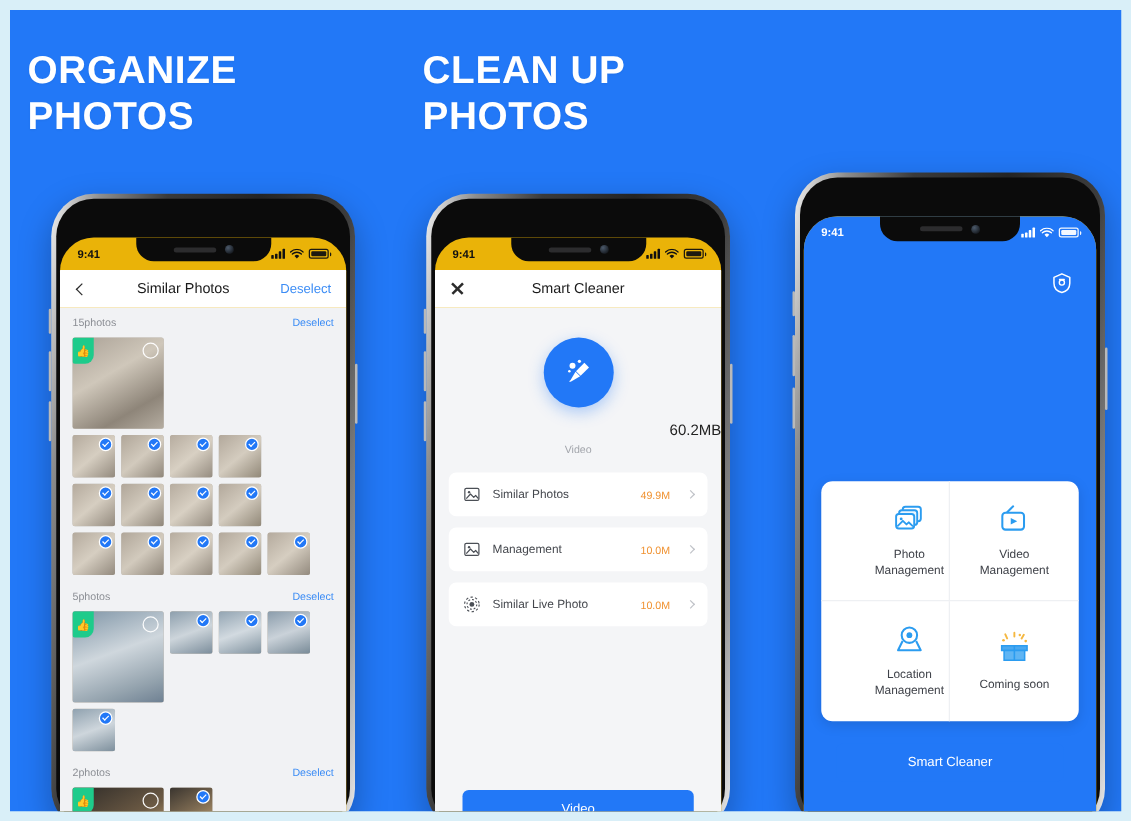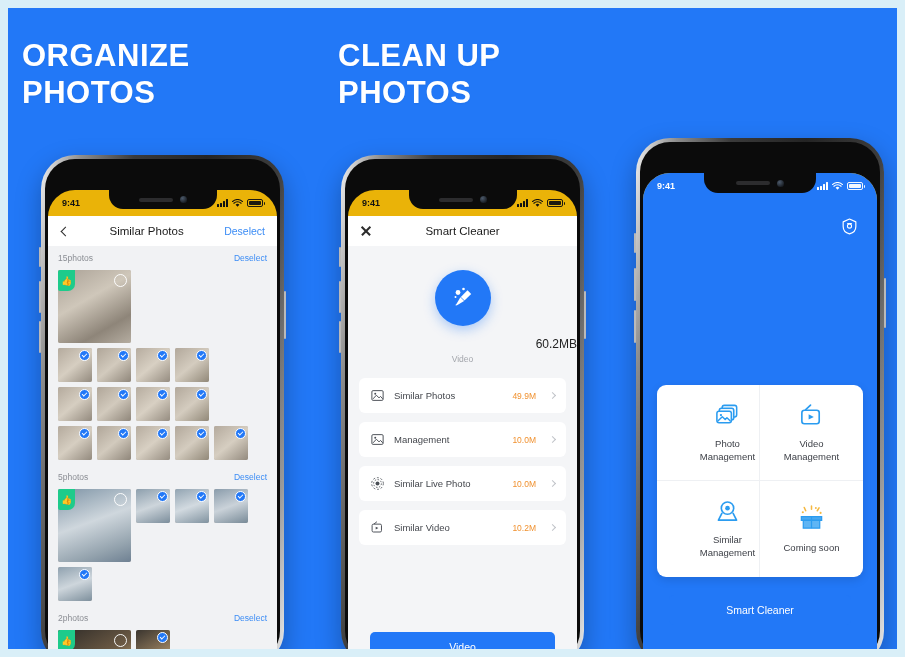--- a/index.html
+++ b/index.html
@@ -450,30 +450,20 @@
                 <span class="chev-r"></span>
               </div>
               <div class="clean-row">
                 <svg width="15" height="15" viewBox="0 0 20 20">
                   <circle cx="10" cy="10" r="2.6" fill="#4b4f56"></circle>
                   <circle cx="10" cy="10" r="5.2" fill="none" stroke="#4b4f56" stroke-width="1.2" stroke-dasharray="2 2"></circle>
                   <circle cx="10" cy="10" r="7.8" fill="none" stroke="#4b4f56" stroke-width="1.2" stroke-dasharray="2.5 2.5"></circle>
                 </svg>
                 <span class="rname">Similar Live Photo</span>
                 <span class="rsize">10.0M</span>
-                <span class="chev-r"></span>
-              </div>
-              <div class="clean-row">
-                <svg width="15" height="15" viewBox="0 0 20 20">
-                  <rect x="2.8" y="5.5" width="12.5" height="10.5" rx="1.8" fill="none" stroke="#4b4f56" stroke-width="1.3"></rect>
-                  <path d="M7.6 9 L11.2 10.8 L7.6 12.6 Z" fill="#4b4f56"></path>
-                  <path d="M5.5 5.2 L8.8 2.6" stroke="#4b4f56" stroke-width="1.3" stroke-linecap="round"></path>
-                </svg>
-                <span class="rname">Similar Video</span>
-                <span class="rsize">10.2M</span>
                 <span class="chev-r"></span>
               </div>
             </div>
 
             <div class="clean-btn">Video</div>
           </div>
         </div>
       </div>
     </div>
 
@@ -538,21 +528,21 @@
                 </svg>
                 <span class="flabel">Video
 Management</span>
               </div>
               <div class="feature">
                 <svg width="27" height="27" viewBox="0 0 28 28">
                   <circle cx="14" cy="10.5" r="6.4" fill="none" stroke="#2b9cf0" stroke-width="1.7"></circle>
                   <circle cx="14" cy="10.5" r="2.4" fill="#2b9cf0"></circle>
                   <path d="M8.4 15.4 L4.6 23 H23.4 L19.6 15.4" fill="none" stroke="#2b9cf0" stroke-width="1.7" stroke-linejoin="round"></path>
                 </svg>
-                <span class="flabel">Similar
+                <span class="flabel">Location
 Management</span>
               </div>
               <div class="feature">
                 <svg width="29" height="29" viewBox="0 0 30 30">
                   <path d="M9 7 L7.5 3.6 M15 5.4 L15 2.2 M21 7 L22.8 4" stroke="#f5b841" stroke-width="1.6" stroke-linecap="round"></path>
                   <circle cx="6" cy="8.5" r="1.1" fill="#f5b841"></circle>
                   <circle cx="24.4" cy="9.2" r="1.1" fill="#f5b841"></circle>
                   <circle cx="19.5" cy="4.2" r="1" fill="#f5b841"></circle>
                   <path d="M4.5 13 H25.5 V17 H4.5 Z" fill="#4aa8f0" stroke="#2b9cf0" stroke-width="1.3"></path>
                   <path d="M6.5 17 H23.5 V25 H6.5 Z" fill="#5fb5f4" stroke="#2b9cf0" stroke-width="1.3"></path>

